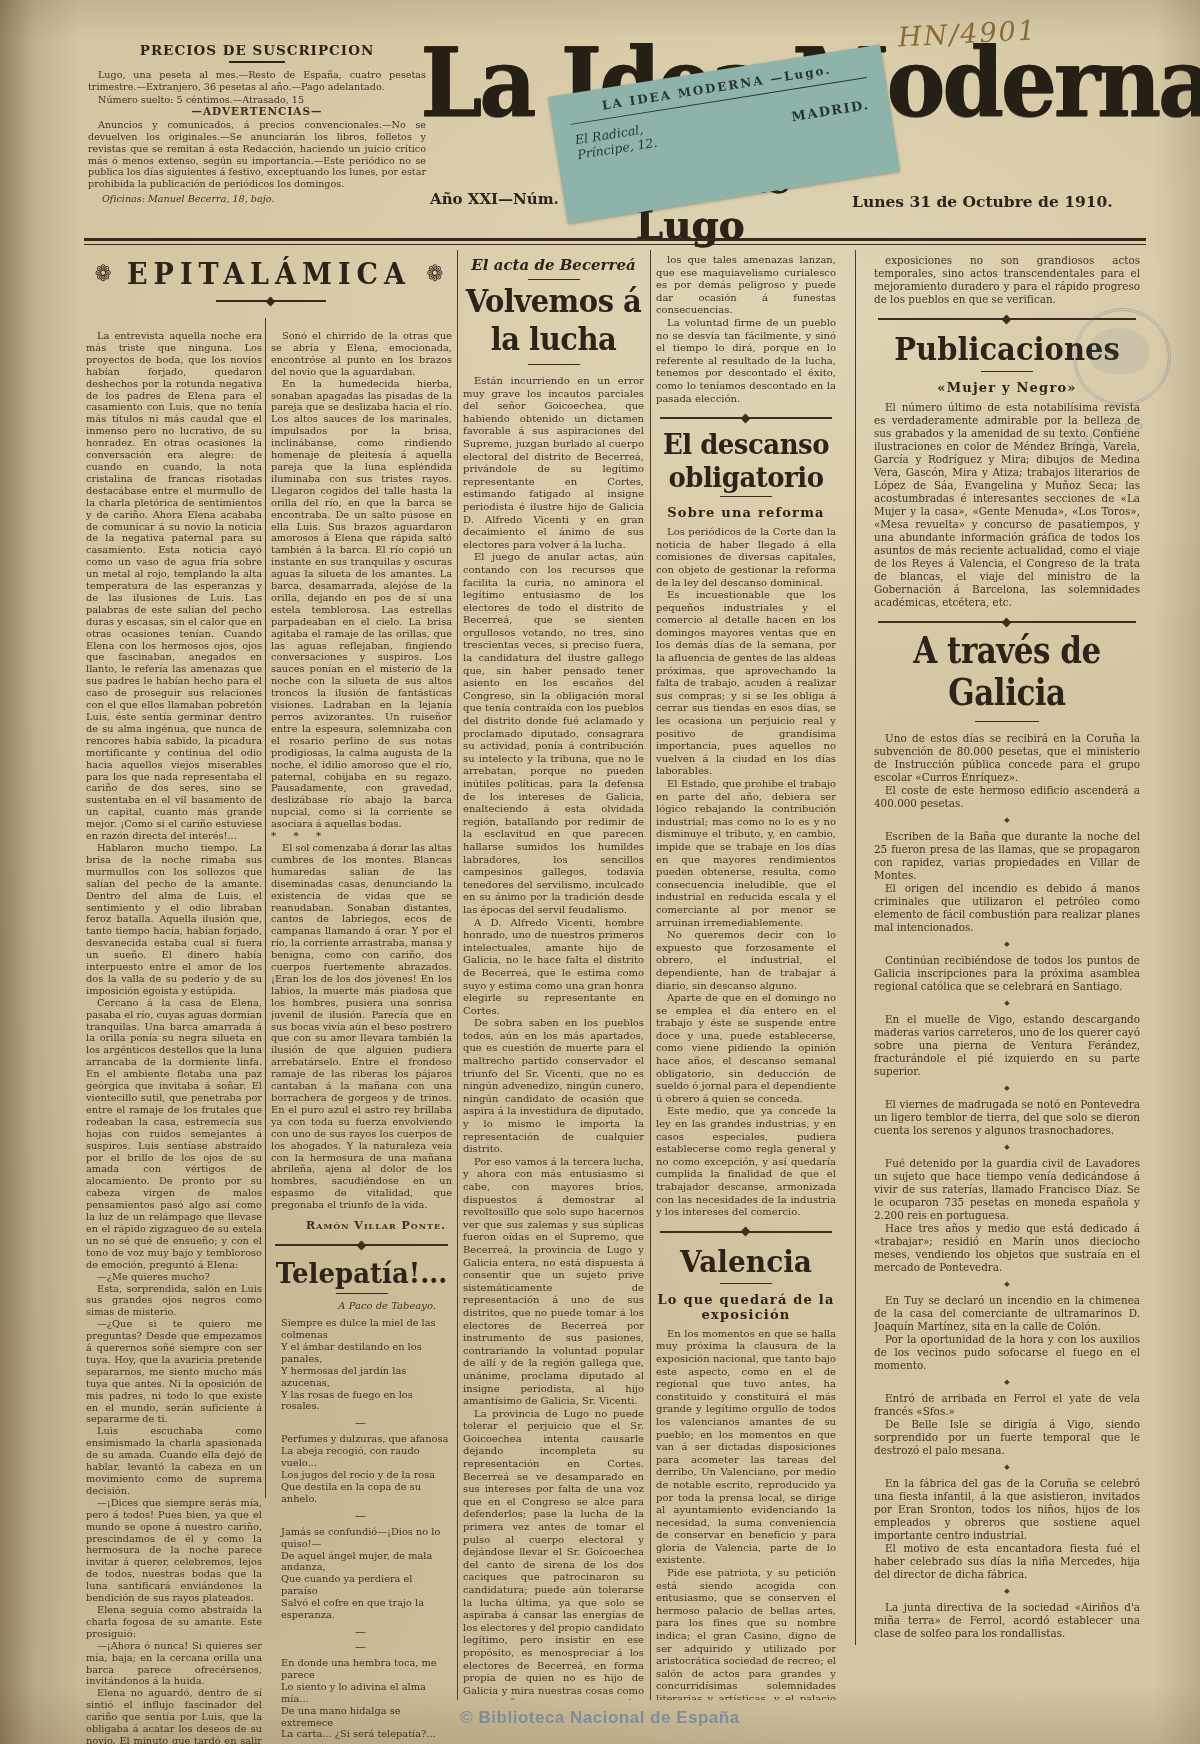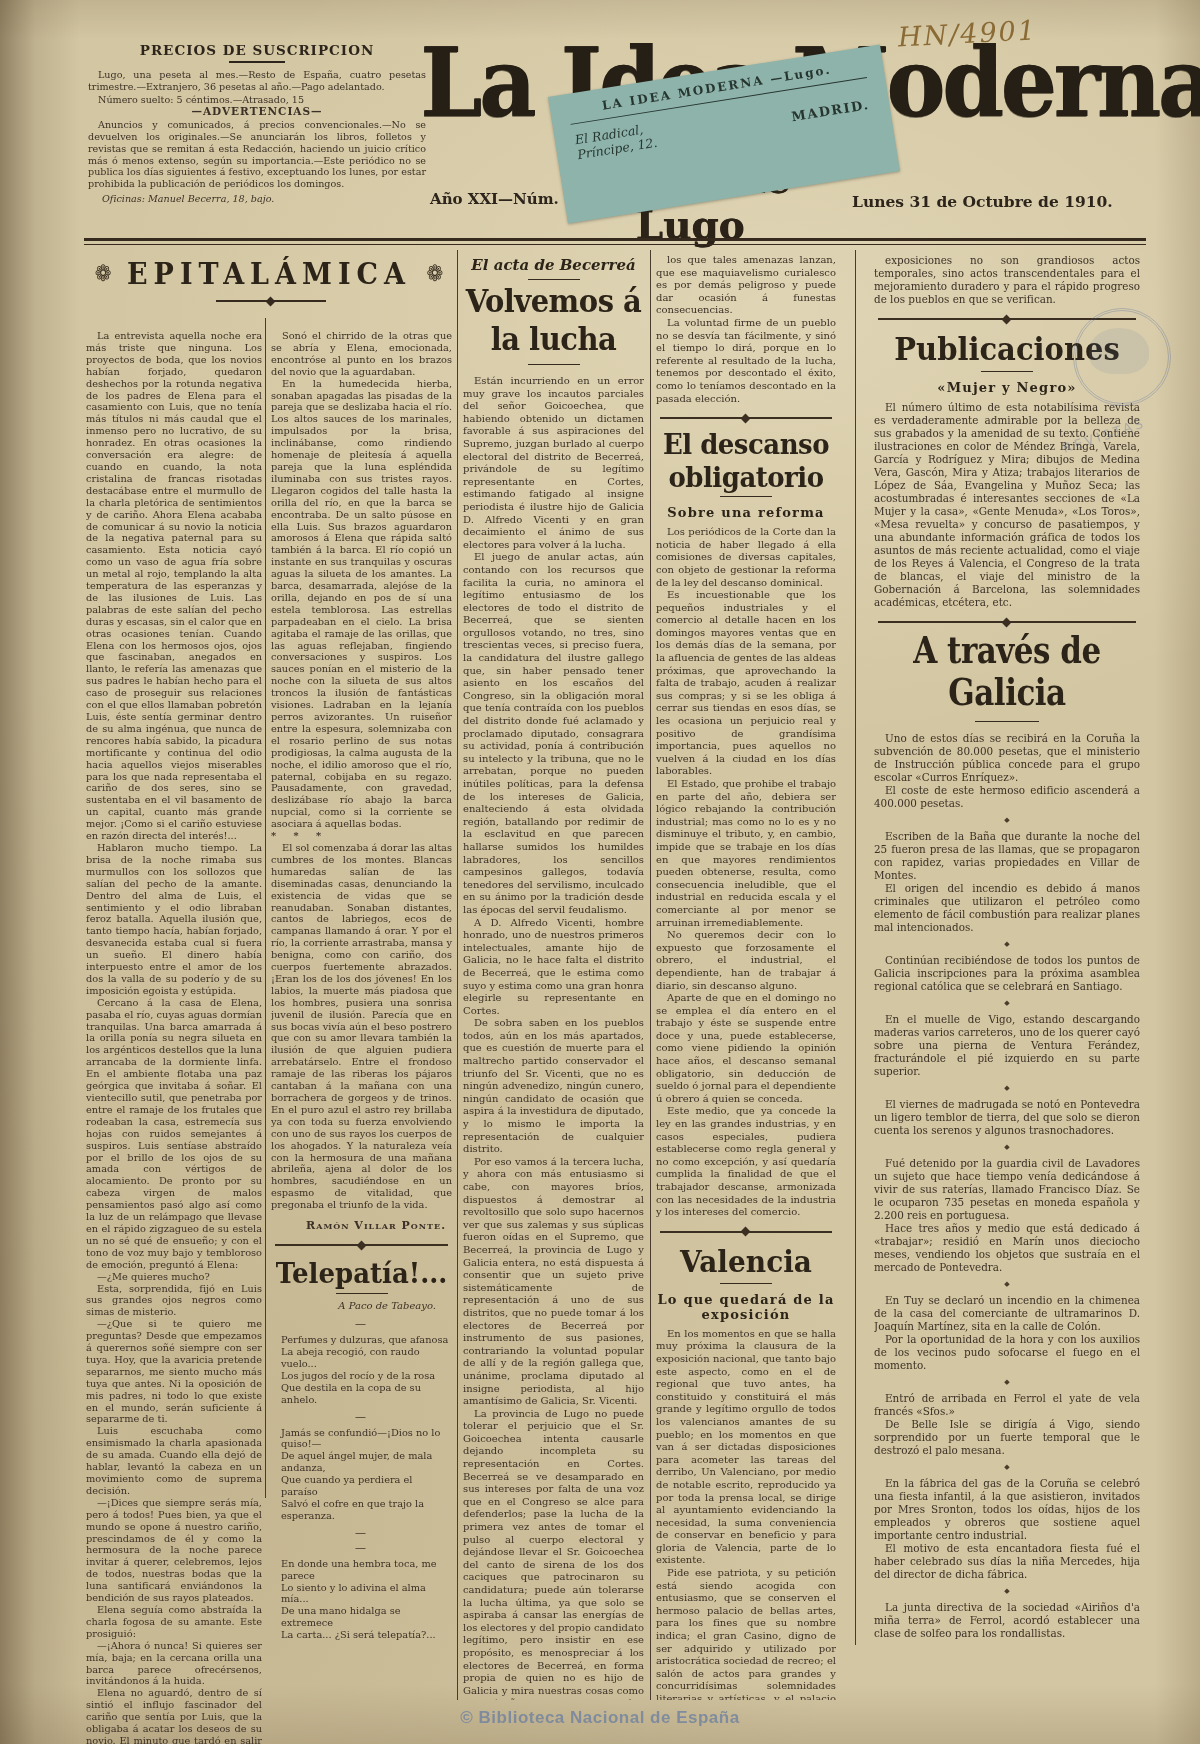--- a/index.html
+++ b/index.html
@@ -150,39 +150,43 @@
     <span>EPITALÁMICA</span>
     <span class="orn">❁</span>
   </div>
   <div class="epi-sub-rule"></div>
 
   <div class="col bd c12" style="left:86px; top:330px; width:176px;">
     <p>La entrevista aquella noche era más triste que ninguna. Los proyectos de boda, que los novios habían forjado, quedaron deshechos por la rotunda negativa de los padres de Elena para el casamiento con Luis, que no tenía más títulos ni más caudal que el inmenso pero no lucrativo, de su honradez. En otras ocasiones la conversación era alegre: de cuando en cuando, la nota cristalina de francas risotadas destacábase entre el murmullo de la charla pletórica de sentimientos y de cariño. Ahora Elena acababa de comunicar á su novio la noticia de la negativa paternal para su casamiento. Esta noticia cayó como un vaso de agua fría sobre un metal al rojo, templando la alta temperatura de las esperanzas y de las ilusiones de Luis. Las palabras de este salían del pecho duras y escasas, sin el calor que en otras ocasiones tenían. Cuando Elena con los hermosos ojos, ojos que fascinaban, anegados en llanto, le refería las amenazas que sus padres le habían hecho para el caso de proseguir sus relaciones con el que ellos llamaban pobretón Luis, éste sentía germinar dentro de su alma ingénua, que nunca de rencores había sabido, la picadura mortificante y continua del odio hacia aquellos viejos miserables para los que nada representaba el cariño de dos seres, sino se sustentaba en el vil basamento de un capital, cuanto más grande mejor. ¡Como si el cariño estuviese en razón directa del interés!...</p>
     <p>Hablaron mucho tiempo. La brisa de la noche rimaba sus murmullos con los sollozos que salían del pecho de la amante. Dentro del alma de Luis, el sentimiento y el odio libraban feroz batalla. Aquella ilusión que, tanto tiempo hacía, habían forjado, desvanecida estaba cual si fuera un sueño. El dinero había interpuesto entre el amor de los dos la valla de su poderío y de su imposición egoista y estúpida.</p>
     <p>Cercano á la casa de Elena, pasaba el río, cuyas aguas dormían tranquilas. Una barca amarrada á la orilla ponía su negra silueta en los argénticos destellos que la luna arrancaba de la dormiente linfa. En el ambiente flotaba una paz geórgica que invitaba á soñar. El vientecillo sutil, que penetraba por entre el ramaje de los frutales que rodeaban la casa, estremecía sus hojas con ruidos semejantes á suspiros. Luis sentíase abstraído por el brillo de los ojos de su amada con vértigos de alocamiento. De pronto por su cabeza virgen de malos pensamientos pasó algo así como la luz de un relámpago que llevase en el rápido zigzagueo de su estela un no sé qué de ensueño; y con el tono de voz muy bajo y tembloroso de emoción, preguntó á Elena:</p>
     <p>—¿Me quieres mucho?</p>
-    <p>Esta, sorprendida, fijó en Luis sus grandes ojos negros como simas de misterio.</p>
+    <p>Esta, sorprendida, salón en Luis sus grandes ojos negros como simas de misterio.</p>
     <p>—¿Que si te quiero me preguntas? Desde que empezamos á querernos soñé siempre con ser tuya. Hoy, que la avaricia pretende separarnos, me siento mucho más tuya que antes. Ni la oposición de mis padres, ni todo lo que existe en el mundo, serán suficiente á separarme de ti.</p>
     <p>Luis escuchaba como ensimismado la charla apasionada de su amada. Cuando ella dejó de hablar, levantó la cabeza en un movimiento como de suprema decisión.</p>
     <p>—¡Dices que siempre serás mía, pero á todos! Pues bien, ya que el mundo se opone á nuestro cariño, prescindamos de él y como la hermosura de la noche parece invitar á querer, celebremos, lejos de todos, nuestras bodas que la luna santificará enviándonos la bendición de sus rayos plateados.</p>
     <p>Elena seguía como abstraída la charla fogosa de su amante. Este prosiguió:</p>
     <p>—¡Ahora ó nunca! Si quieres ser mía, baja; en la cercana orilla una barca parece ofrecérsenos, invitándonos á la huida.</p>
     <p>Elena no aguardó, dentro de sí sintió el influjo fascinador del cariño que sentía por Luis, que la obligaba á acatar los deseos de su novio. El minuto que tardó en salir parecía á Luis un siglo.</p>
   </div>
 
   <div class="col bd c12" style="left:271px; top:330px; width:181px;">
     <p>Sonó el chirrido de la otras que se abría y Elena, emocionada, encontróse al punto en los brazos del novio que la aguardaban.</p>
     <p>En la humedecida hierba, sonaban apagadas las pisadas de la pareja que se deslizaba hacia el río. Los altos sauces de los marinales, impulsados por la brisa, inclinábanse, como rindiendo homenaje de pleitesía á aquella pareja que la luna espléndida iluminaba con sus tristes rayos. Llegaron cogidos del talle hasta la orilla del río, en que la barca se encontraba. De un salto púsose en ella Luis. Sus brazos aguardaron amorosos á Elena que rápida saltó también á la barca. El río copió un instante en sus tranquilas y oscuras aguas la silueta de los amantes. La barca, desamarrada, alejóse de la orilla, dejando en pos de sí una estela temblorosa. Las estrellas parpadeaban en el cielo. La brisa agitaba el ramaje de las orillas, que las aguas reflejaban, fingiendo conversaciones y suspiros. Los sauces ponían en el misterio de la noche con la silueta de sus altos troncos la ilusión de fantásticas visiones. Ladraban en la lejanía perros avizorantes. Un ruiseñor entre la espesura, solemnizaba con el rosario perlino de sus notas prodigiosas, la calma augusta de la noche, el idilio amoroso que el río, paternal, cobijaba en su regazo. Pausadamente, con gravedad, deslizábase río abajo la barca nupcial, como si la corriente se asociara á aquellas bodas.</p>
     <p class="stars">* * *</p>
     <p>El sol comenzaba á dorar las altas cumbres de los montes. Blancas humaredas salían de las diseminadas casas, denunciando la existencia de vidas que se reanudaban. Sonaban distantes, cantos de labriegos, ecos de campanas llamando á orar. Y por el río, la corriente arrastraba, mansa y benigna, como con cariño, dos cuerpos fuertemente abrazados. ¡Eran los de los dos jóvenes! En los labios, la muerte más piadosa que los hombres, pusiera una sonrisa juvenil de ilusión. Parecía que en sus bocas vivía aún el beso postrero que con su amor llevara también la ilusión de que alguien pudiera arrebatárselo. Entre el frondoso ramaje de las riberas los pájaros cantaban á la mañana con una borrachera de gorgeos y de trinos. En el puro azul el astro rey brillaba ya con toda su fuerza envolviendo con uno de sus rayos los cuerpos de los ahogados. Y la naturaleza veía con la hermosura de una mañana abrileña, ajena al dolor de los hombres, sacudiéndose en un espasmo de vitalidad, que pregonaba el triunfo de la vida.</p>
     <div class="sig">Ramón Villar Ponte.</div>
     <div class="sect-div"></div>
     <div class="headline-md">Telepatía!...</div>
     <div class="hr-short"></div>
     <div class="dedic">A Paco de Tabeayo.</div>
+    <p class="stanza">Siempre es dulce la miel de las colmenas
+Y el ámbar destilando en los panales,
+Y hermosas del jardín las azucenas,
+Y las rosas de fuego en los rosales.</p>
     <div class="stanza-sep">—</div>
     <p class="stanza">Perfumes y dulzuras, que afanosa
 La abeja recogió, con raudo vuelo...
 Los jugos del rocío y de la rosa
 Que destila en la copa de su anhelo.</p>
     <div class="stanza-sep">—</div>
     <p class="stanza">Jamás se confundió—¡Dios no lo quiso!—
 De aquel ángel mujer, de mala andanza,
 Que cuando ya perdiera el paraíso
 Salvó el cofre en que trajo la esperanza.</p>
@@ -255,21 +259,21 @@
     <div class="item-div">◆</div>
     <p>Fué detenido por la guardia civil de Lavadores un sujeto que hace tiempo venía dedicándose á vivir de sus raterías, llamado Francisco Díaz. Se le ocuparon 735 pesetas en moneda española y 2.200 reis en portuguesa.</p>
     <p>Hace tres años y medio que está dedicado á «trabajar»; residió en Marín unos dieciocho meses, vendiendo los objetos que sustraía en el mercado de Pontevedra.</p>
     <div class="item-div">◆</div>
     <p>En Tuy se declaró un incendio en la chimenea de la casa del comerciante de ultramarinos D. Joaquín Martínez, sita en la calle de Colón.</p>
     <p>Por la oportunidad de la hora y con los auxilios de los vecinos pudo sofocarse el fuego en el momento.</p>
     <div class="item-div">◆</div>
     <p>Entró de arribada en Ferrol el yate de vela francés «Sfos.»</p>
     <p>De Belle Isle se dirigía á Vigo, siendo sorprendido por un fuerte temporal que le destrozó el palo mesana.</p>
     <div class="item-div">◆</div>
-    <p>En la fábrica del gas de la Coruña se celebró una fiesta infantil, á la que asistieron, invitados por Mres Sronton, todos los oídas, hijos de los empleados y obreros que sostiene aquel importante centro industrial.</p>
+    <p>En la fábrica del gas de la Coruña se celebró una fiesta infantil, á la que asistieron, invitados por Eran Sronton, todos los niños, hijos de los empleados y obreros que sostiene aquel importante centro industrial.</p>
     <p>El motivo de esta encantadora fiesta fué el haber celebrado sus días la niña Mercedes, hija del director de dicha fábrica.</p>
     <div class="item-div">◆</div>
     <p>La junta directiva de la sociedad «Airiños d'a miña terra» de Ferrol, acordó establecer una clase de solfeo para los rondallistas.</p>
 
   </div>
 
   <div class="footer-mark">© Biblioteca Nacional de España</div>
 </div>
 
 </body></html>

